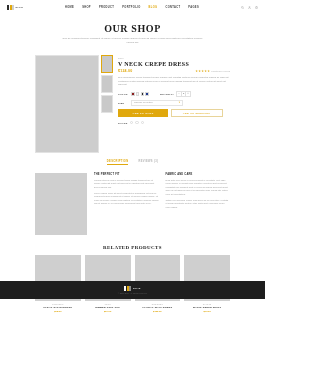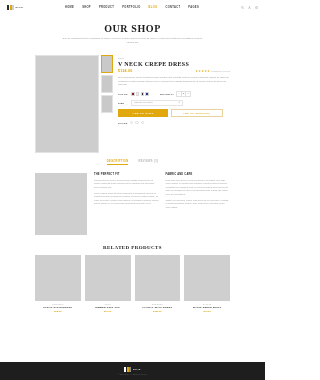--- a/index.html
+++ b/index.html
@@ -4,21 +4,21 @@
 <style>
   * { box-sizing: border-box; margin: 0; padding: 0; }
   html, body { width: 265px; height: 380px; }
   body {
     font-family: "Liberation Sans", sans-serif;
     background: #ffffff;
     color: #6a6a6a;
     font-size: 3px;
     overflow: hidden;
   }
-  .page { width: 265px; height: 380px; position: relative; background: #fff; }
+  .page { width: 265px; height: 299px; position: relative; background: #fff; }
 
   
   .header {
     height: 14px;
     display: flex;
     align-items: center;
     padding: 0 7px;
     background: #ffffff;
   }
   .logo { display: flex; align-items: center; gap: 0.5px; }

